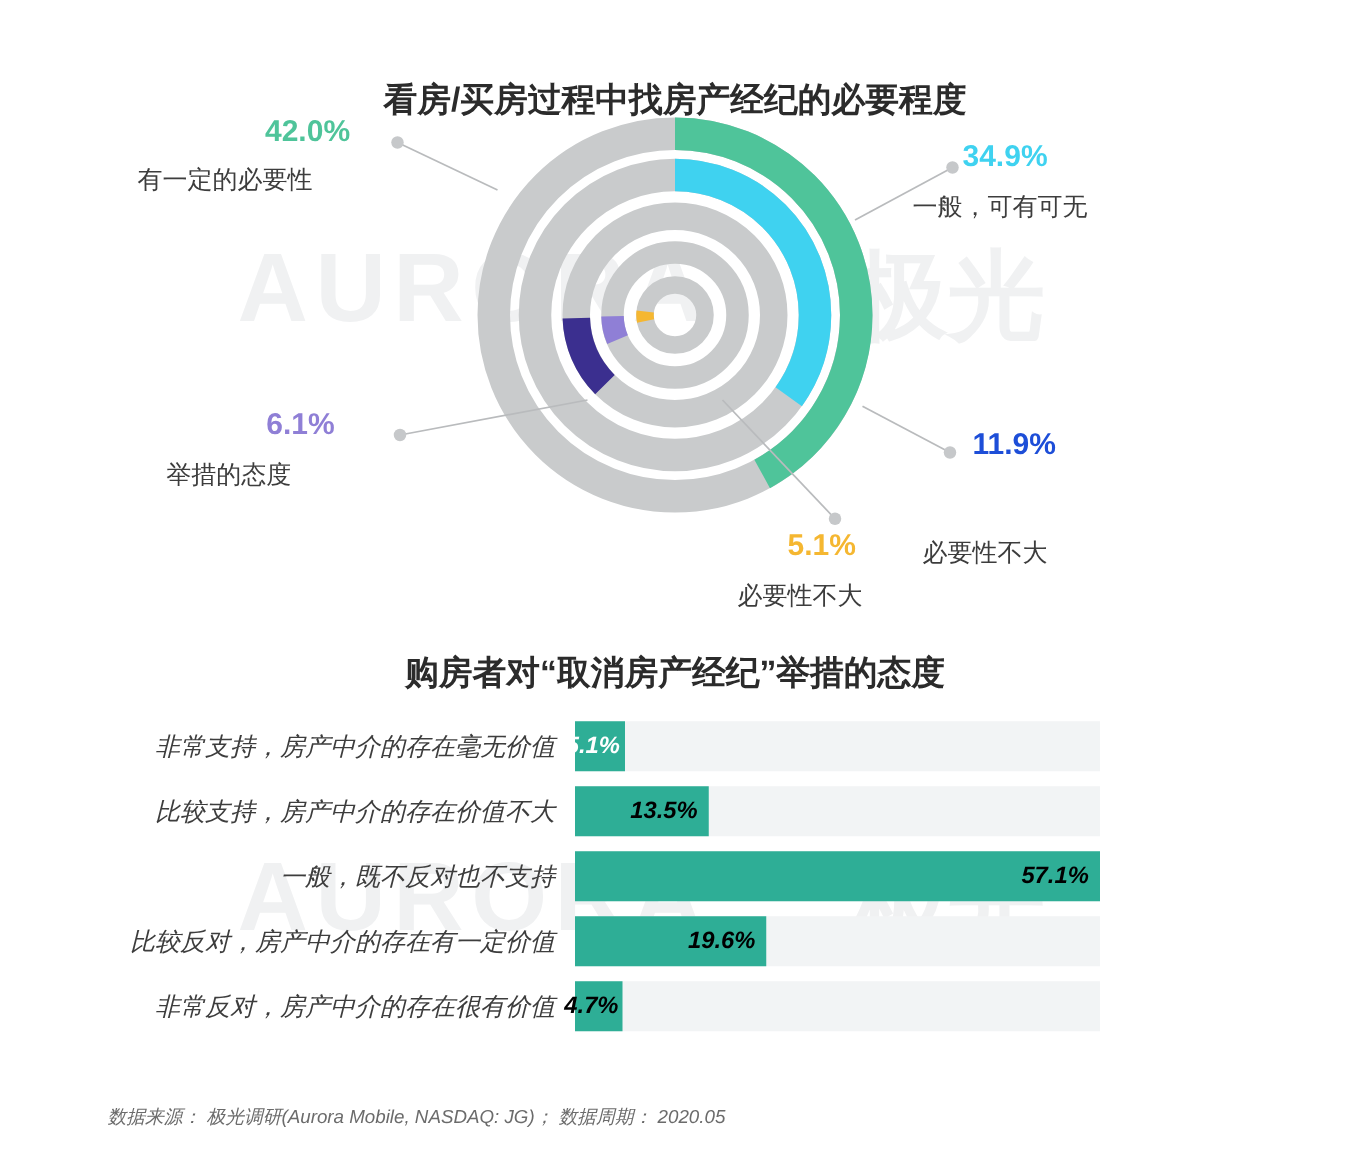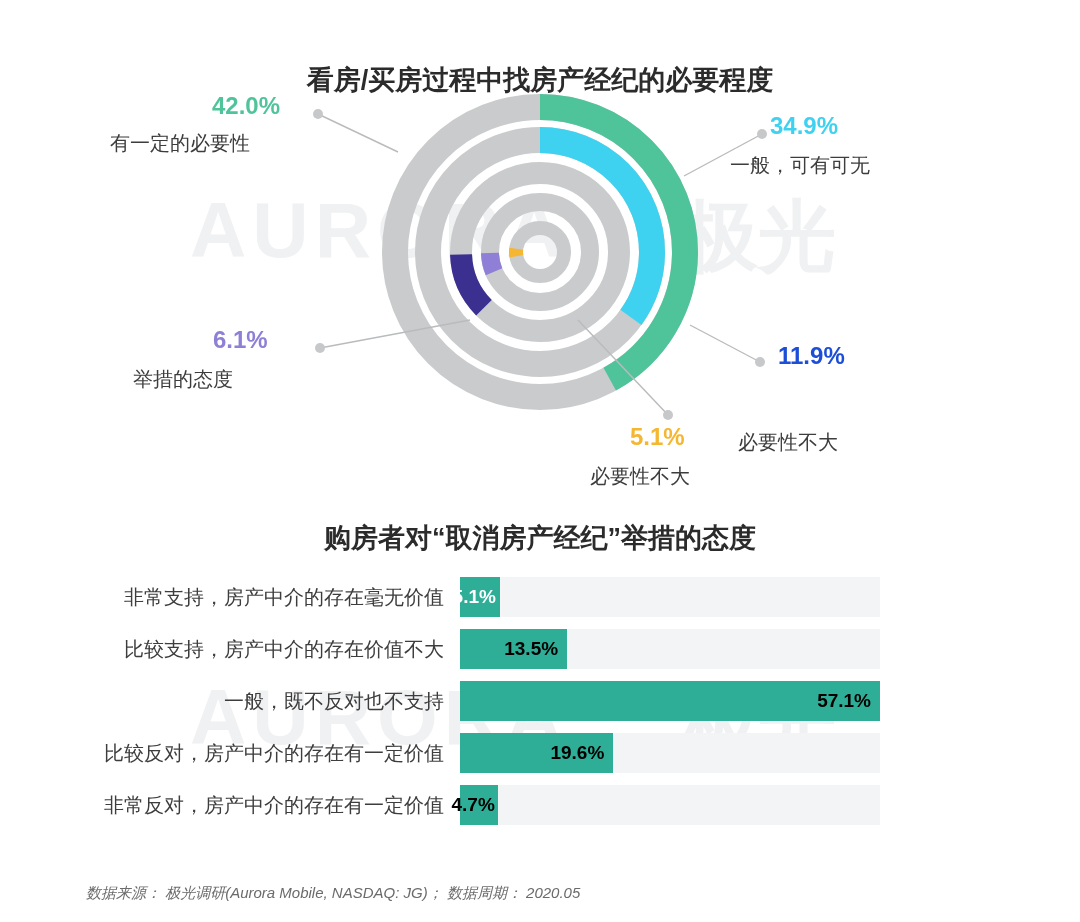--- a/index.html
+++ b/index.html
@@ -79,20 +79,21 @@
     top: 575px;
     left: 0;
     width: 1080px;
     z-index: 2;
   }
   .bar-row {
     display: flex;
     align-items: center;
     height: 44px;
     margin-bottom: 8px;
+    font-style: italic;
   }
   .bar-label {
     width: 460px;
     text-align: right;
     padding-right: 16px;
     font-size: 20px;
     color: #3d3d3d;
     white-space: nowrap;
   }
   .bar-track {
@@ -229,21 +230,21 @@
   <div class="bar-row">
     <div class="bar-label">比较反对，房产中介的存在有一定价值</div>
     <div class="bar-track">
       <div class="bar-fill" style="width:36.5%;">
         <span class="bar-val">19.6%</span>
       </div>
     </div>
   </div>
 
   <div class="bar-row">
-    <div class="bar-label">非常反对，房产中介的存在有一定价值</div>
+    <div class="bar-label">非常反对，房产中介的存在很有价值</div>
     <div class="bar-track">
       <div class="bar-fill" style="width:9%;">
         <span class="bar-val" style="padding-right:3px;">4.7%</span>
       </div>
     </div>
   </div>
 </div>
 
 <div id="source-note">数据来源： 极光调研(Aurora Mobile, NASDAQ: JG)； 数据周期： 2020.05</div>
 

